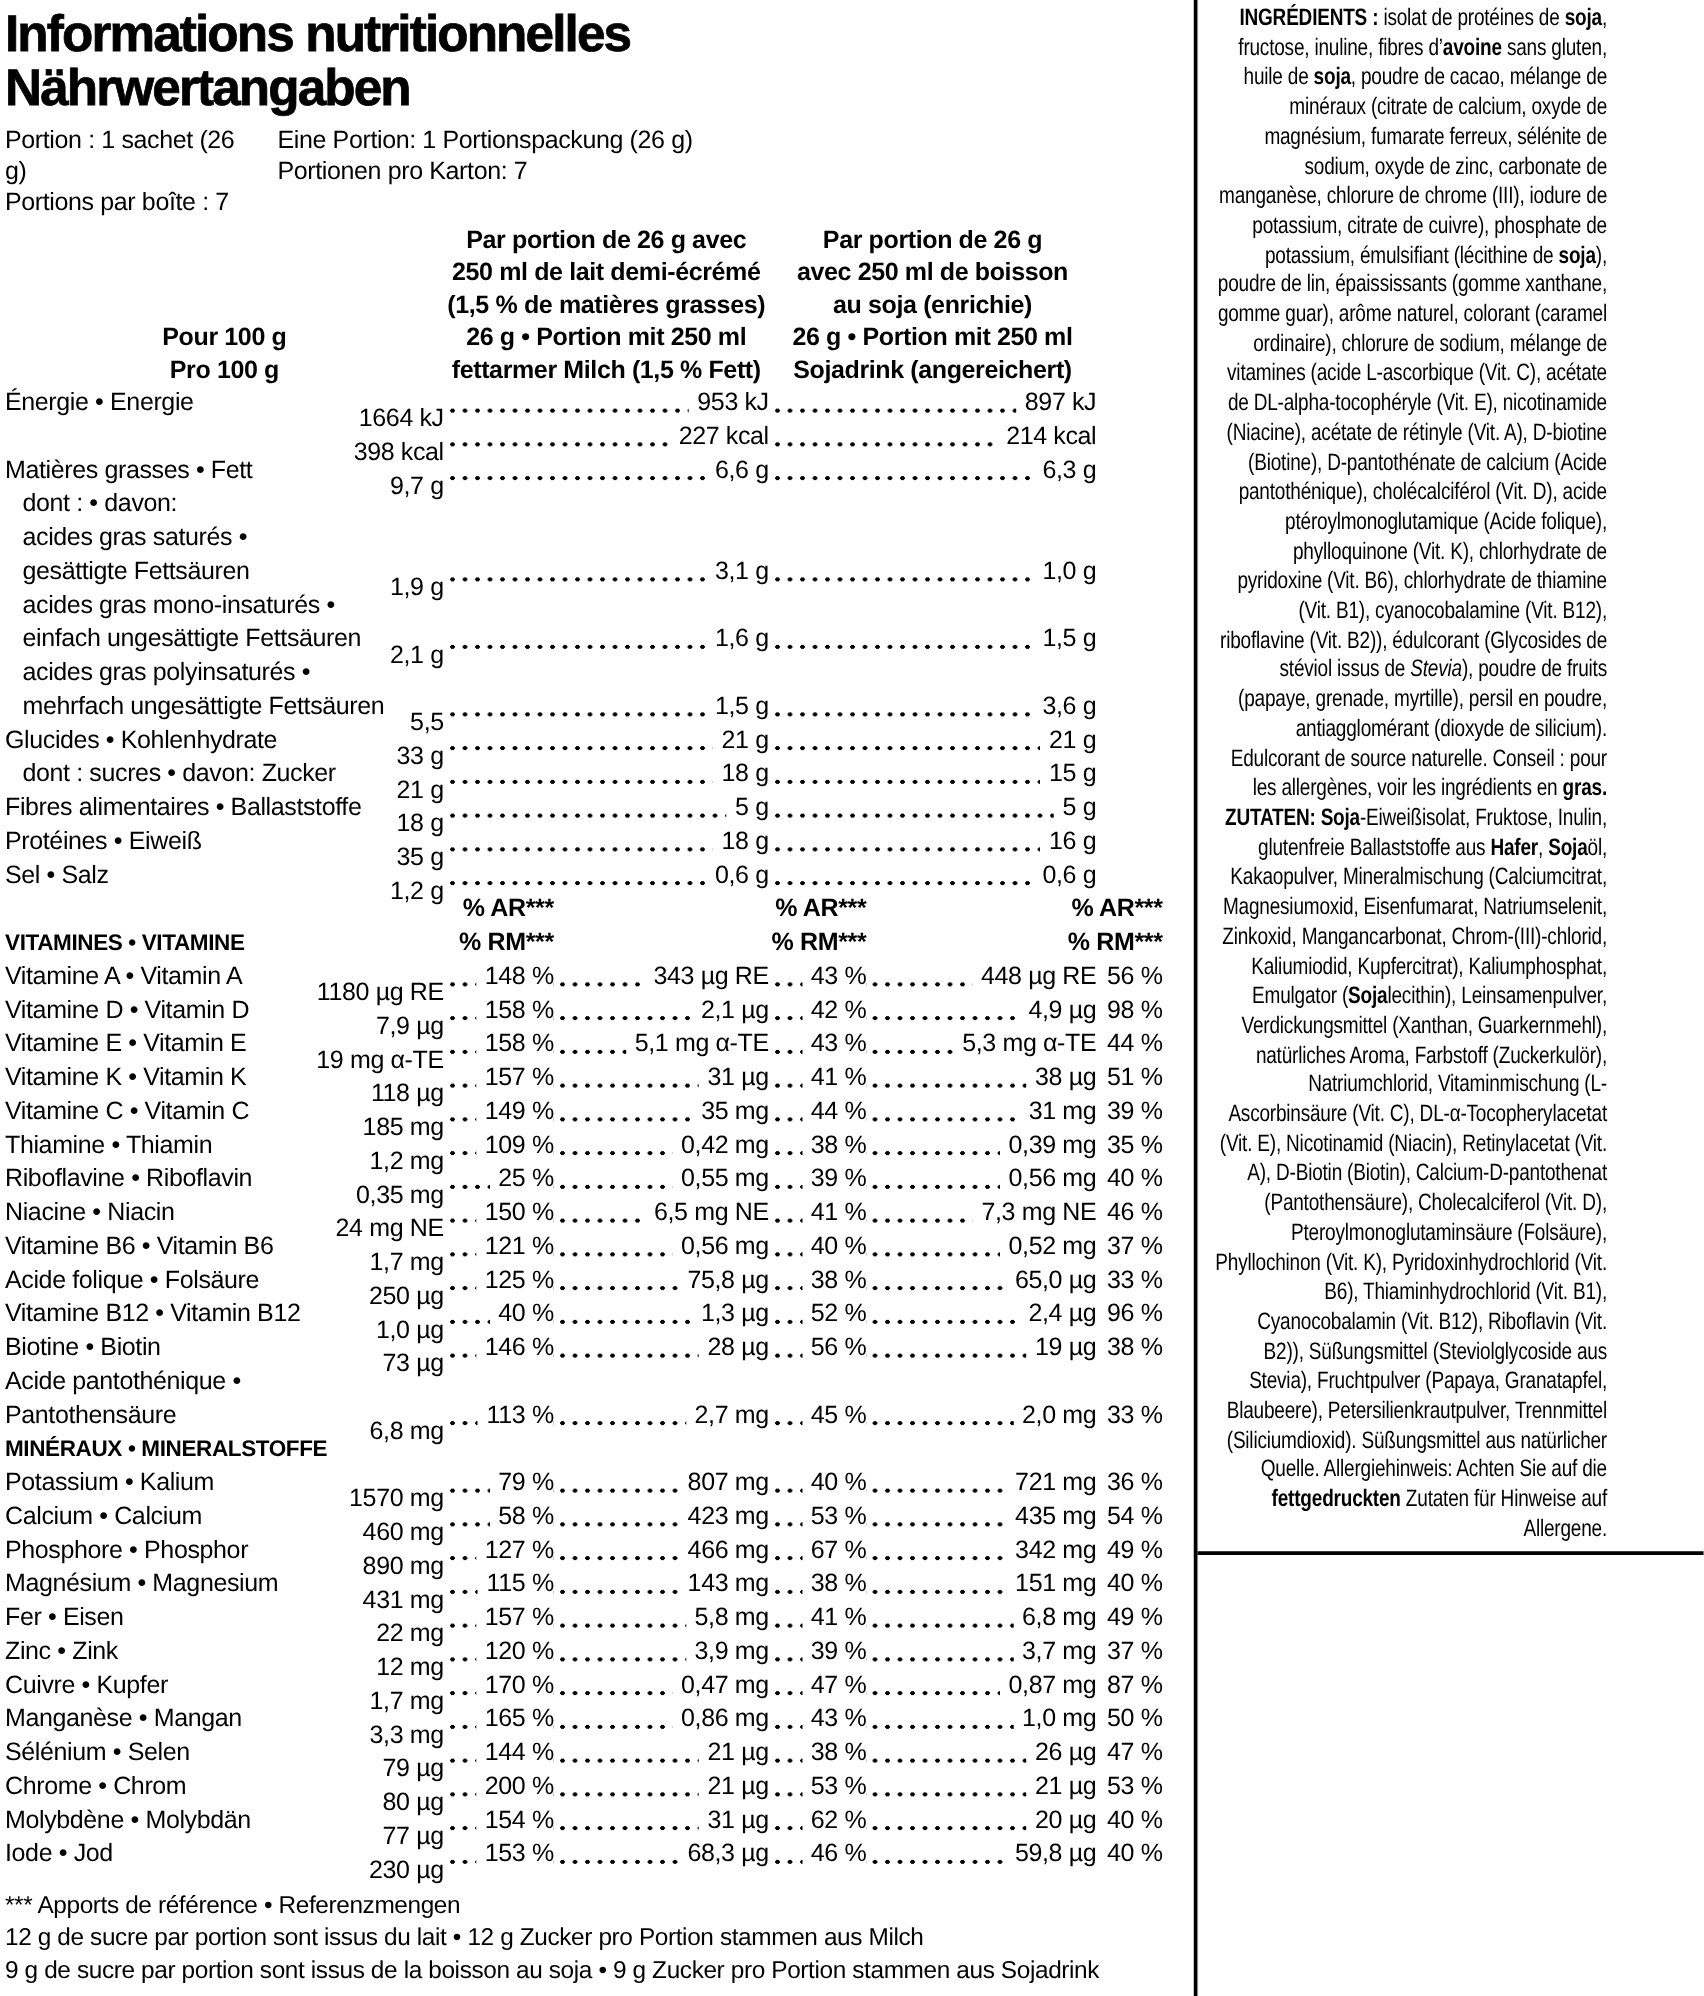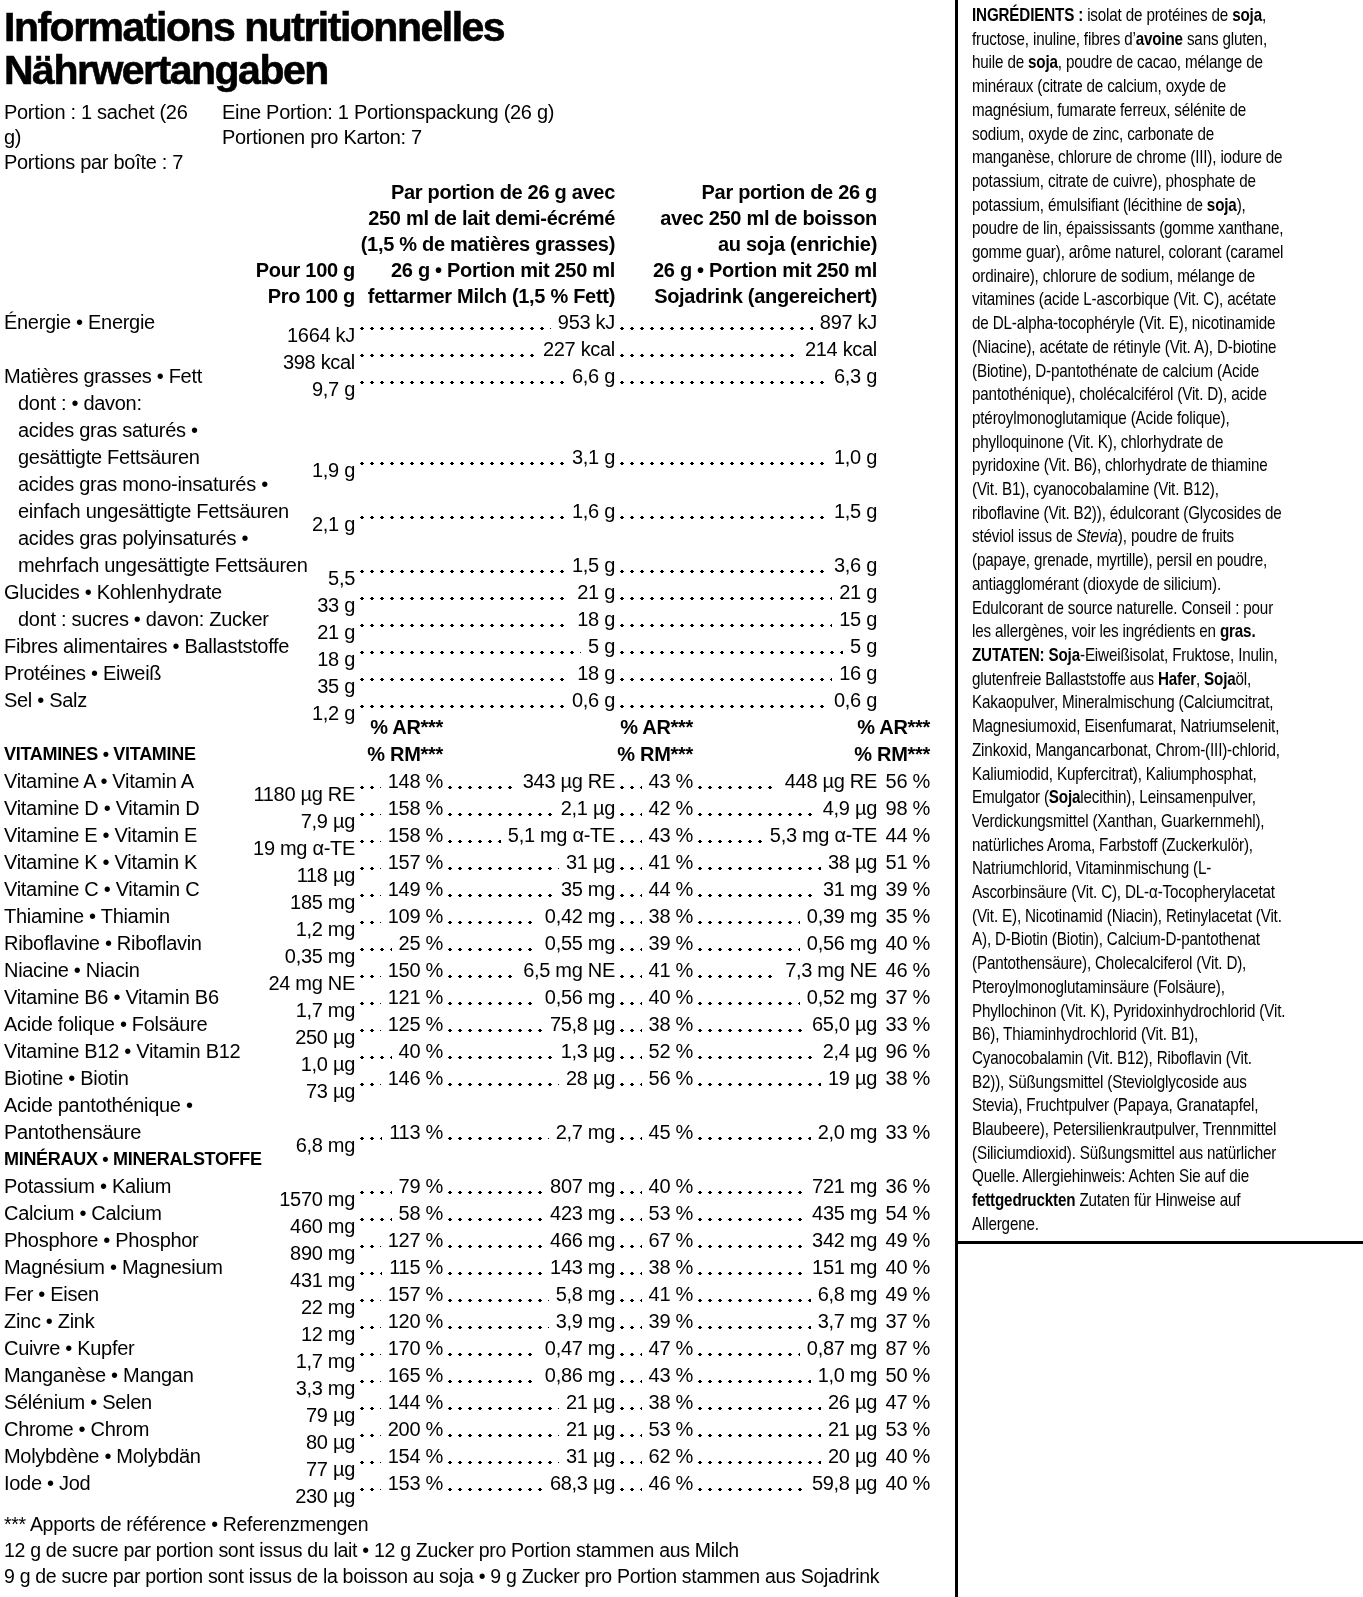--- a/index.html
+++ b/index.html
@@ -6,42 +6,42 @@
   body{
     width:1363px;height:1597px;background:#fff;color:#000;
     font-family:"Liberation Sans", sans-serif;
     position:relative;overflow:hidden;letter-spacing:-0.3px;
   }
   .main{position:absolute;left:0;top:0;width:946px;padding:6px 0 0 4px;box-sizing:border-box;}
   .title{font-weight:bold;font-size:41px;line-height:43px;letter-spacing:-1.5px;-webkit-text-stroke:0.6px currentColor;}
   .serving{display:flex;margin-top:8px;font-size:20px;line-height:25px;gap:24px;}
   .serving .scol1{width:194px;}
   .heads{display:flex;align-items:flex-end;font-weight:bold;font-size:20px;line-height:26px;margin-top:4px;width:926px;}
-  .heads .h{text-align:right;white-space:nowrap;}
+  .heads .h{text-align:center;white-space:nowrap;}
   .h1{width:351px;margin-top:43px;}.h2{width:260px;}.h3{width:262px;}.hsp{width:53px;}
   .r{display:flex;width:926px;height:27px;line-height:27px;font-size:20px;}
   .lbl{white-space:nowrap;}
   .ind{padding-left:14px;}
   .c{
     text-align:right;
     background-image:radial-gradient(circle,#000 1.7px,rgba(0,0,0,0) 1.8px);
     background-size:10px 27px;background-repeat:repeat-x;background-position:2px 6px;
   }
   .c > span{display:inline-block;background:#fff;padding-left:7px;line-height:27px;}
   .f{flex:1;min-width:0;margin-top:13px;}
   .w-p1{width:88px}.w-v2{width:172px}.w-p2{width:78px}.w-v3{width:184px}.w-p3{width:53px}
   .w-v2m{width:260px}.w-v3m{width:262px}.w-sp{width:53px}
   .w-b1{width:88px}.w-b2{width:250px}.w-b3{width:237px}
   .nd{background-image:none;}
   .ph{font-weight:bold;}
   .sec{font-weight:bold;font-size:18px;}
   .foot{font-size:19.5px;line-height:26px;margin-top:14px;}
   .sidebar{
     position:absolute;left:955px;top:0;width:408px;height:1597px;
-    border-left:3px solid #000;box-sizing:border-box;padding:3px 0 0 14px;
+    border-left:3px solid #000;box-sizing:border-box;padding:3px 0 0 14px;text-align:right;
   }
   .ing{width:392px;transform:scaleX(0.80);transform-origin:top left;
     font-size:19px;line-height:23.7px;letter-spacing:-0.2px;}
   .srule{border:none;border-top:3px solid #000;margin:5px 0 0 -14px;}
   b{font-weight:bold;} i{font-style:italic;}
 </style>
 </head>
 <body>
 
 <div class="main">

